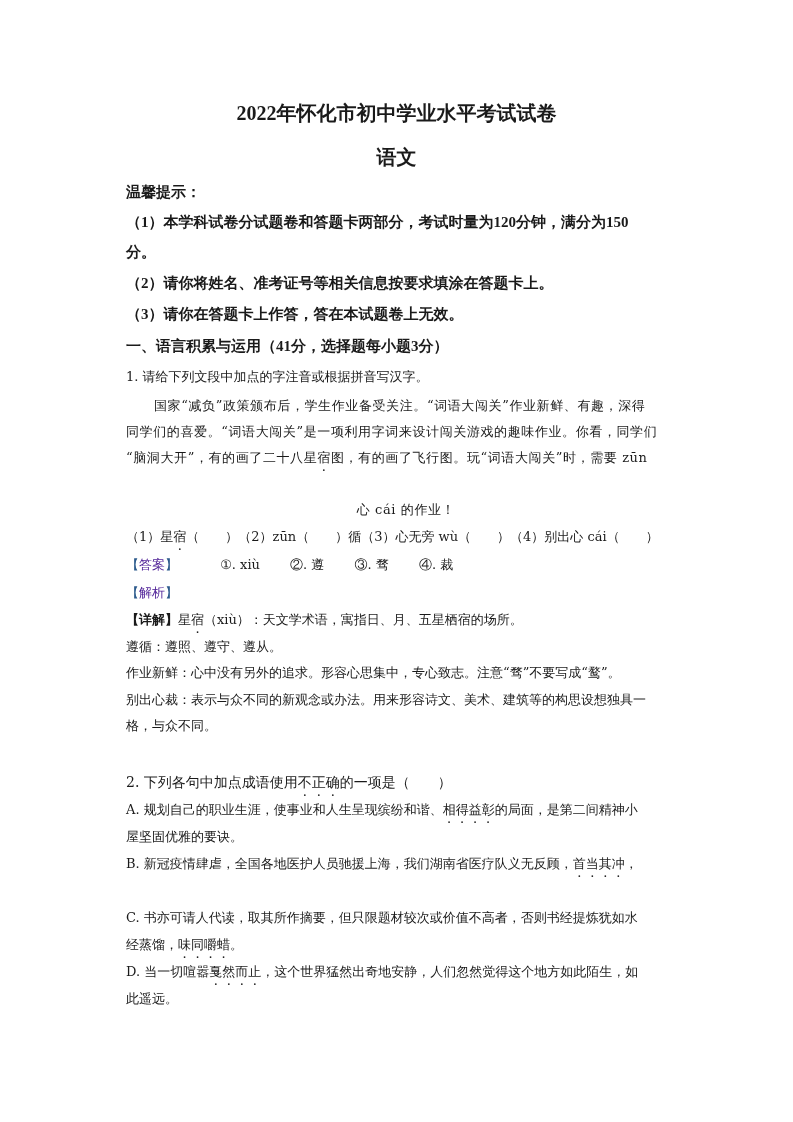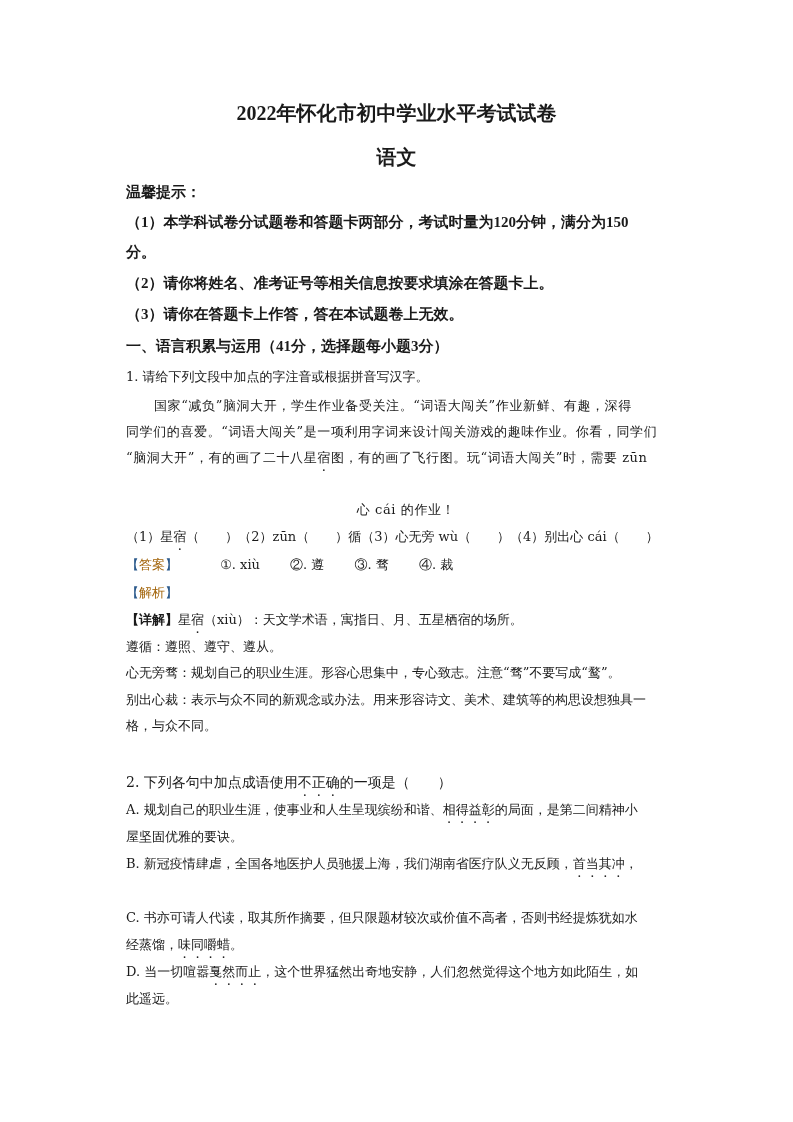--- a/index.html
+++ b/index.html
@@ -9,60 +9,60 @@
   .title { position:absolute; left:0; width:793px; text-align:center;
            font-weight:bold; font-family:"Liberation Serif","DejaVu Serif",serif; }
   .t1 { top:100px; font-size:20px; }
   .t2 { top:144px; font-size:20px; }
   .line { position:absolute; left:118px; width:560px; white-space:nowrap; font-size:14px; line-height:18px;margin-left:8px; }
   .bold { font-weight:bold; font-size:15px; font-family:"Liberation Serif","DejaVu Serif",serif; }
   .kai { font-family:"DejaVu Serif",serif; font-size:13px; letter-spacing:0.6px; }
   .dot { position:relative; }
   .dot::after { content:"·"; position:absolute; left:50%; transform:translateX(-50%); bottom:-12px; font-size:13px; line-height:12px; }
   .lbl-br { color:#2c5a8c; }
-  .lbl-tx { color:#a16207;text-align:right; }
+  .lbl-tx { color:#4c1d95;text-align:right; }
   .ans-item { display:inline-block; margin-right:26px; }
 </style>
 </head>
 <body>
 
 <div class="page">
 
   <div class="title t1">2022年怀化市初中学业水平考试试卷</div>
   <div class="title t2">语文</div>
 
   <div class="line bold" style="top:183px;">温馨提示：</div>
   <div class="line bold" style="top:213px;">（1）本学科试卷分试题卷和答题卡两部分，考试时量为120分钟，满分为150</div>
   <div class="line bold" style="top:243px;">分。</div>
   <div class="line bold" style="top:274px;">（2）请你将姓名、准考证号等相关信息按要求填涂在答题卡上。</div>
   <div class="line bold" style="top:305px;">（3）请你在答题卡上作答，答在本试题卷上无效。</div>
   <div class="line bold" style="top:337px;">一、语言积累与运用（41分，选择题每小题3分）</div>
 
   <div class="line" style="top:368px;font-size:13px;">1. 请给下列文段中加点的字注音或根据拼音写汉字。</div>
 
-  <div class="line kai" style="top:397px;left:146px;width:532px;">国家“减负”脑洞大开，学生作业备受关注。“词语大闯关”作业新鲜、有趣，深得</div>
+  <div class="line kai" style="top:397px;left:146px;width:532px;">国家“减负”政策颁布后，学生作业备受关注。“词语大闯关”作业新鲜、有趣，深得</div>
   <div class="line kai" style="top:423px;">同学们的喜爱。“词语大闯关”是一项利用字词来设计闯关游戏的趣味作业。你看，同学们</div>
   <div class="line kai" style="top:449px;"><span>“脑洞大开”，有的画了二十八星</span><span class="dot">宿</span><span>图，有的画了飞行图。玩“词语大闯关”时，需要 zūn</span></div>
   <div class="line kai" style="top:501px;text-align:center;">心 cái 的作业！</div>
 
   <div class="line" style="top:528px;font-size:13px;"><span>（1）星</span><span class="dot">宿</span><span>（　　）（2）zūn（　　）循（3）心无旁 wù（　　）（4）别出心 cái（　　）</span></div>
 
   <div class="line" style="top:556px;font-size:13px;">
     <span style="margin-right:38px;"><span class="lbl-br">【</span><span class="lbl-tx">答案</span><span class="lbl-br">】</span></span>
     <span class="ans-item">①. xiù</span>
     <span class="ans-item">②. 遵</span>
     <span class="ans-item">③. 骛</span>
     <span class="ans-item">④. 裁</span>
   </div>
 
   <div class="line" style="top:584px;font-size:13px;"><span class="lbl-br">【</span><span class="lbl-tx">解析</span><span class="lbl-br">】</span></div>
 
   <div class="line" style="top:611px;font-size:13px;"><span style="font-weight:bold;">【详解】</span><span>星</span><span class="dot">宿</span><span>（xiù）：天文学术语，寓指日、月、五星栖宿的场所。</span></div>
   <div class="line" style="top:638px;font-size:13px;">遵循：遵照、遵守、遵从。</div>
-  <div class="line" style="top:664px;font-size:13px;">心无旁骛：规划自己的职业生涯。形容心思集中，专心致志。注意“骛”不要写成“鹜”。</div>
+  <div class="line" style="top:664px;font-size:13px;">作业新鲜：心中没有另外的追求。形容心思集中，专心致志。注意“骛”不要写成“鹜”。</div>
   <div class="line" style="top:691px;font-size:13px;">别出心裁：表示与众不同的新观念或办法。用来形容诗文、美术、建筑等的构思设想独具一</div>
   <div class="line" style="top:717px;font-size:13px;">格，与众不同。</div>
 
   <div class="line" style="top:773px;font-size:14px;"><span>2. 下列各句中加点成语使用</span><span class="dot">不</span><span class="dot">正</span><span class="dot">确</span><span>的一项是（　　）</span></div>
 
   <div class="line" style="top:801px;font-size:13px;"><span>A.  规划自己的职业生涯，使事业和人生呈现缤纷和谐、</span><span class="dot">相</span><span class="dot">得</span><span class="dot">益</span><span class="dot">彰</span><span>的局面，是第二间精神小</span></div>
   <div class="line" style="top:828px;font-size:13px;">屋坚固优雅的要诀。</div>
 
   <div class="line" style="top:855px;font-size:13px;"><span>B.  新冠疫情肆虐，全国各地医护人员驰援上海，我们湖南省医疗队义无反顾，</span><span class="dot">首</span><span class="dot">当</span><span class="dot">其</span><span class="dot">冲</span><span>，</span></div>
 

